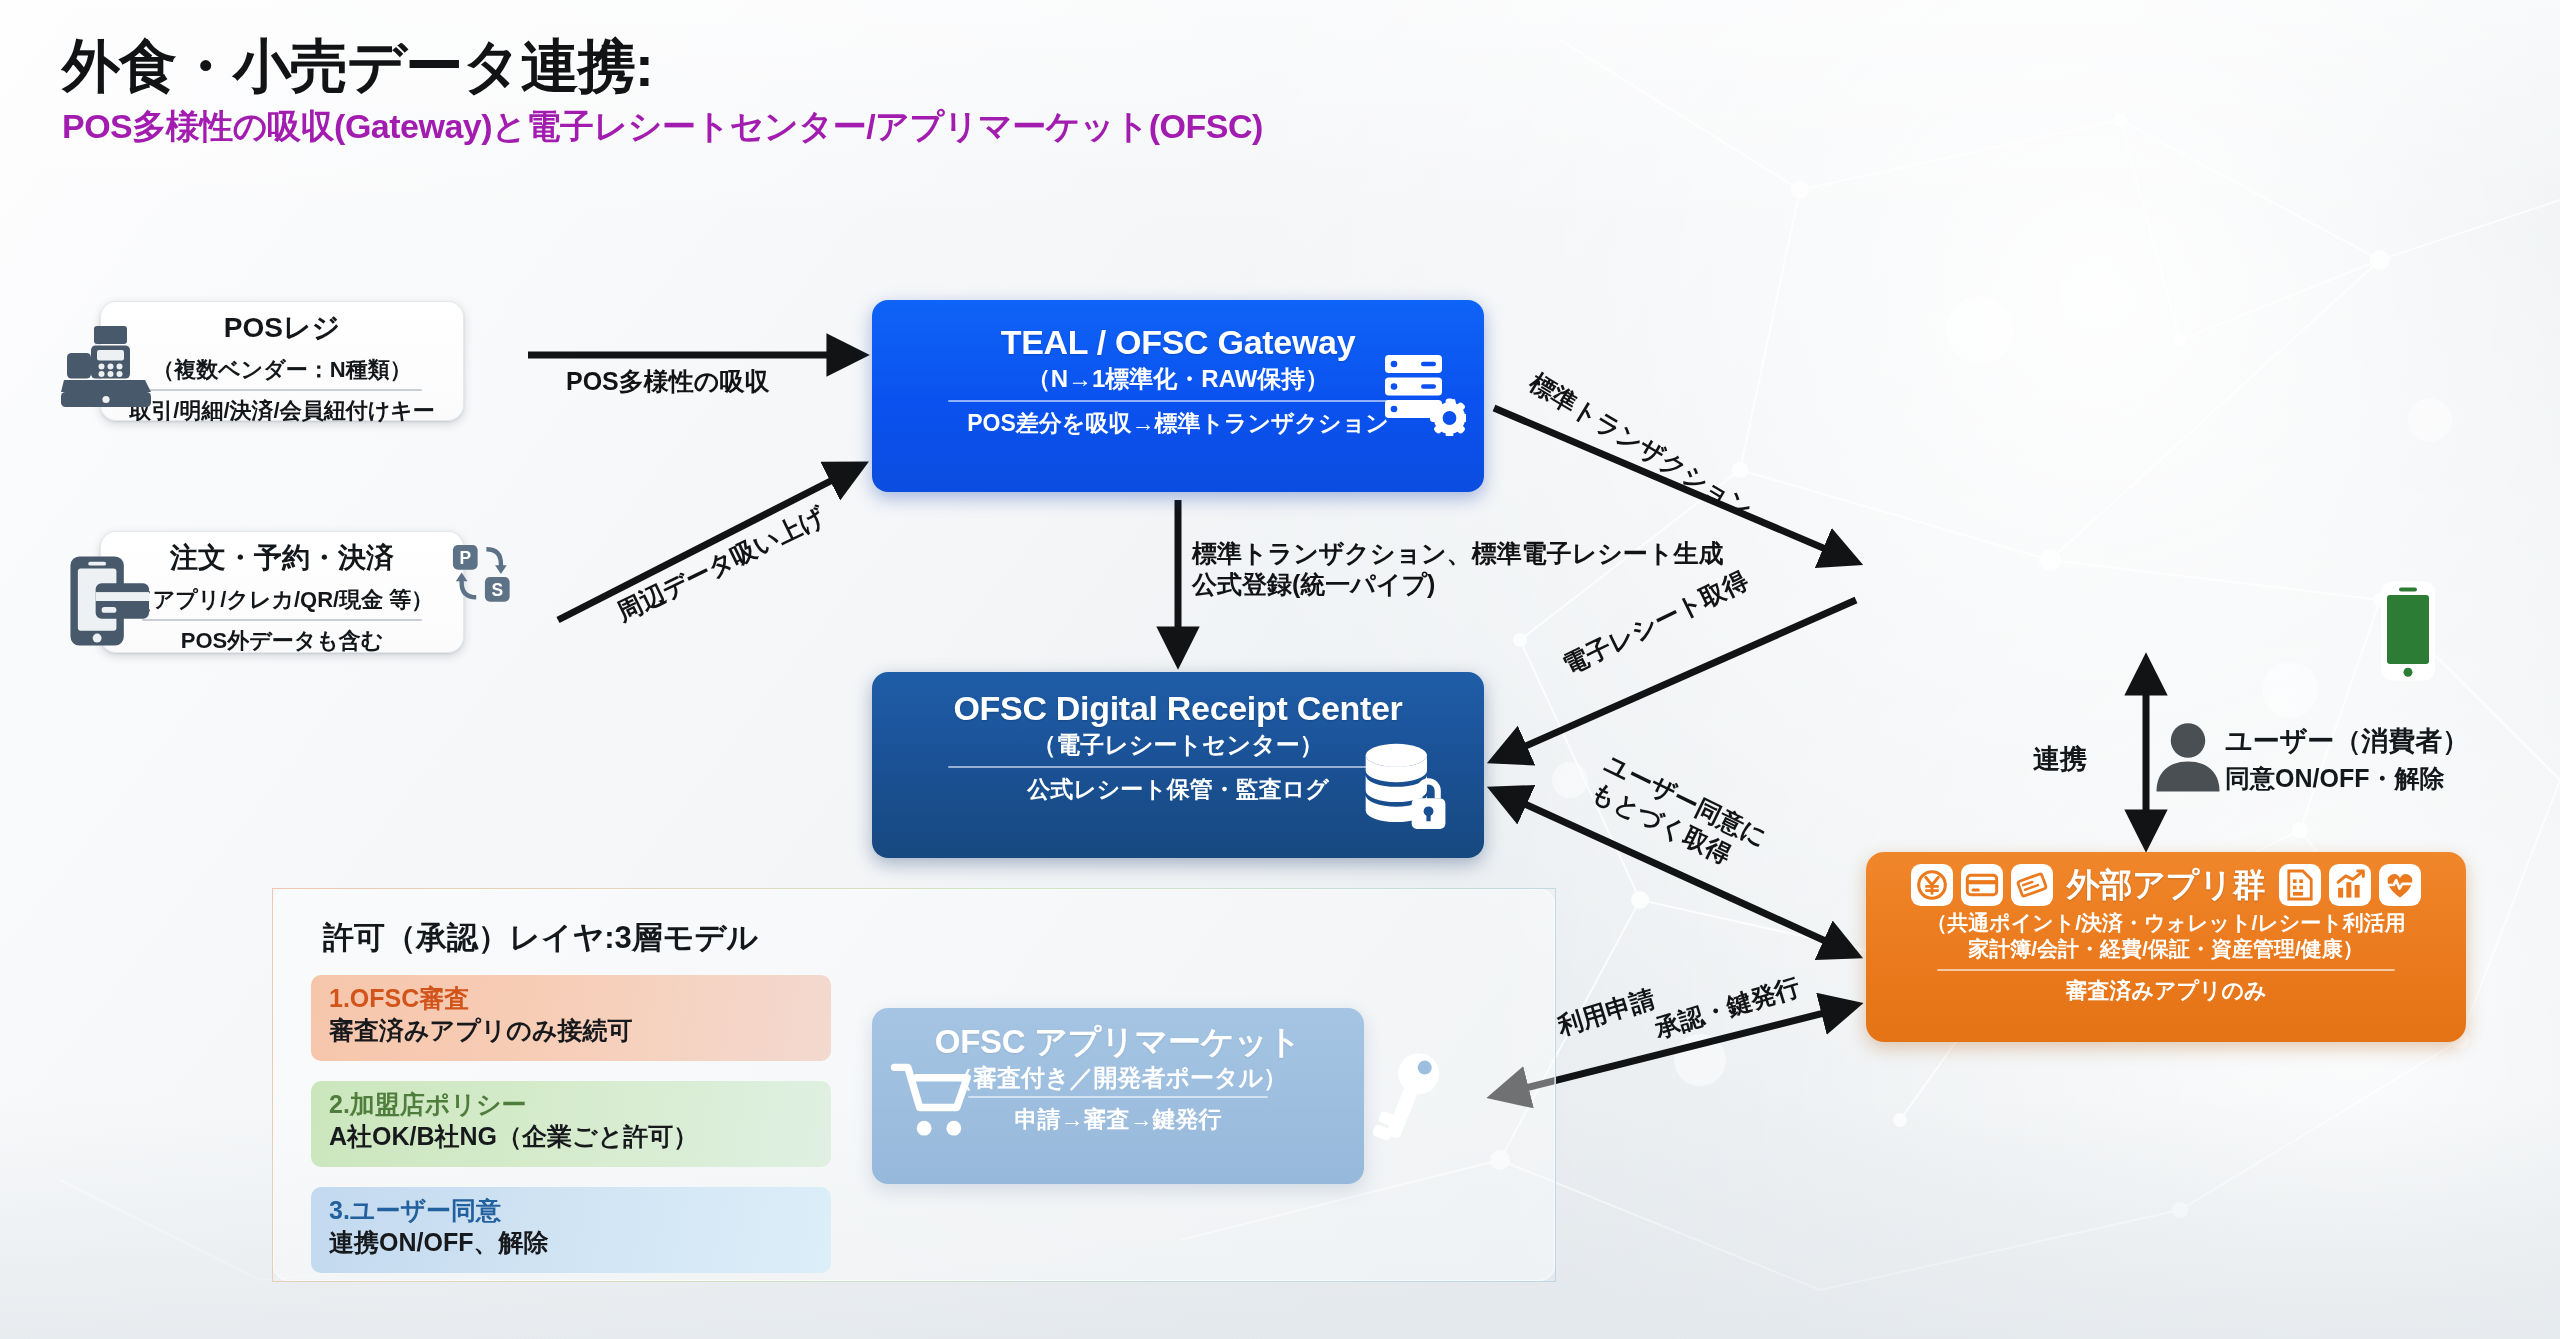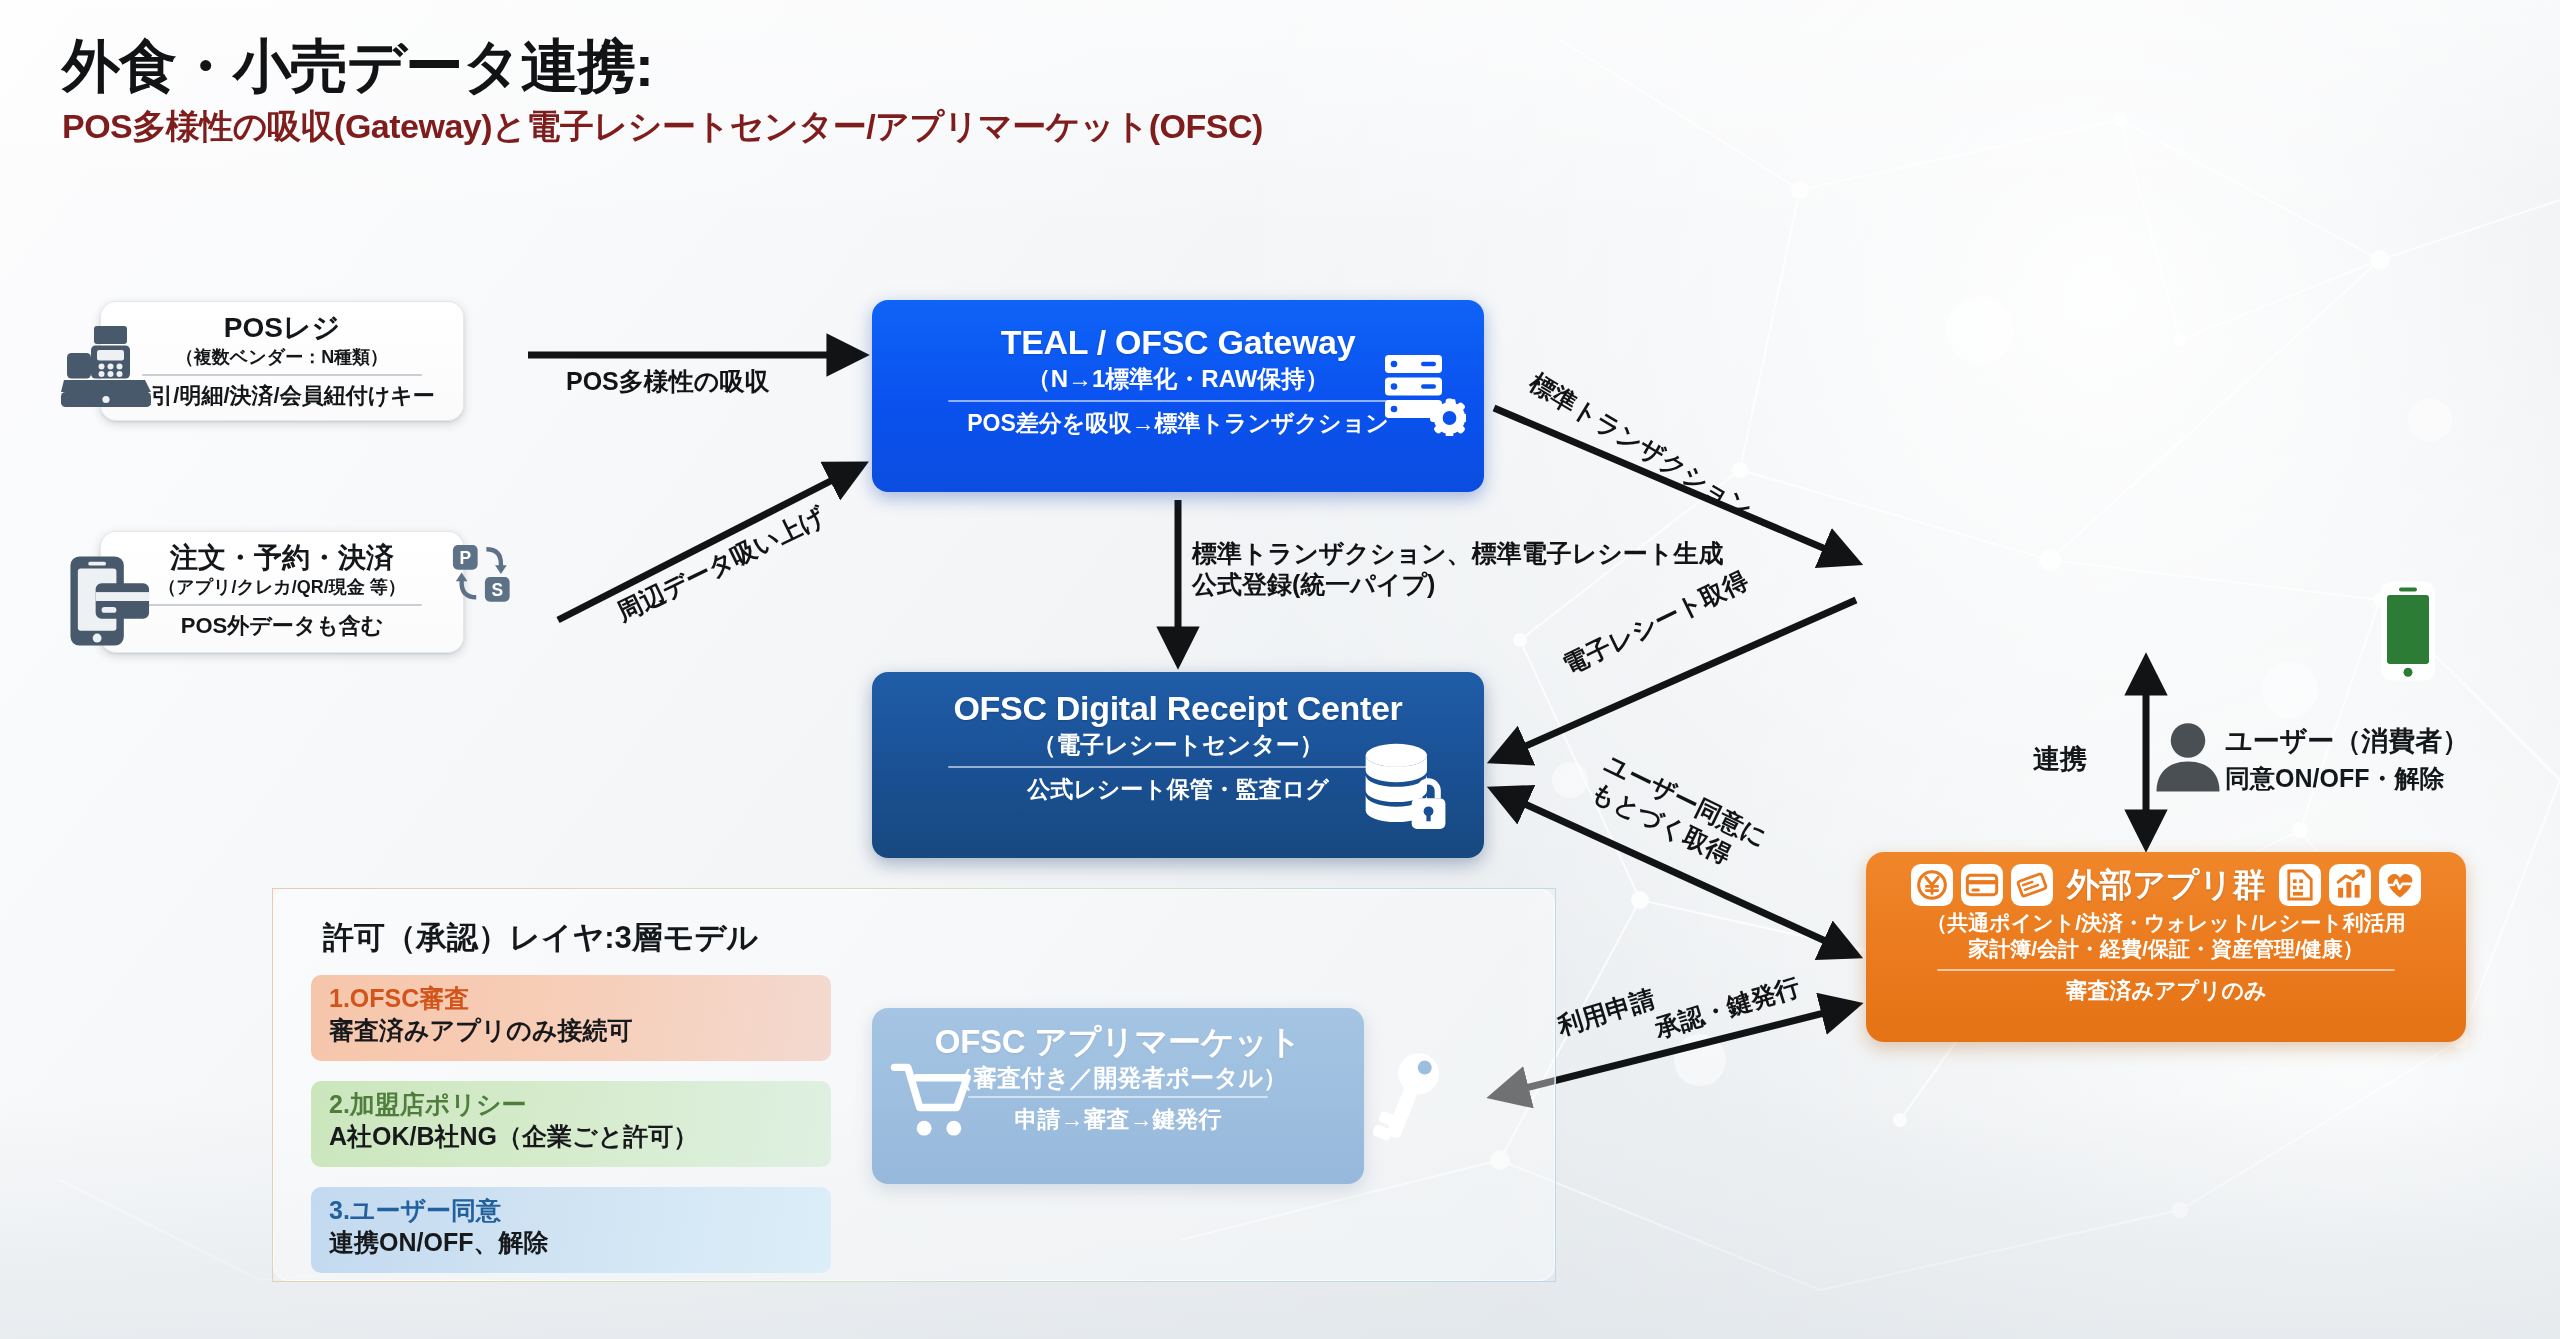--- a/index.html
+++ b/index.html
@@ -27,40 +27,40 @@
 
   
   .header{position:absolute;left:62px;top:34px;}
   .title{
     font-size:58px;font-weight:700;color:#111315;letter-spacing:-1px;
     line-height:1.1;white-space:nowrap;
     text-shadow:0 2px 2px rgba(255,255,255,.6);
   }
   .subtitle{
     margin-top:9px;
-    font-size:34px;font-weight:700;color:#7f1d1d;letter-spacing:-.5px;
+    font-size:34px;font-weight:700;color:#a21caf;letter-spacing:-.5px;
     line-height:1.15;white-space:nowrap;
   }
 
   
   .node{position:absolute;border-radius:16px;box-sizing:border-box;}
   .node .ttl{font-weight:700;line-height:1.1;white-space:nowrap;}
   .node .sub{font-weight:700;line-height:1.15;white-space:nowrap;}
   .node .rule{height:2px;margin:7px auto 0;border-radius:2px;}
   .node .foot{font-weight:700;line-height:1.15;white-space:nowrap;}
 
   
   .wcard{
     background:linear-gradient(180deg,#ffffff 0%,#fbfbfc 100%);
     box-shadow:0 3px 10px rgba(20,30,45,.16), 0 1px 2px rgba(20,30,45,.10);
     border:1px solid rgba(208,214,221,.55);
     text-align:center;color:#14171a;
   }
   .wcard .ttl{font-size:28px;}
-  .wcard .sub{font-size:18px;margin-top:3px;}
+  .wcard .sub{font-size:22px;margin-top:13px;}
   .wcard .rule{background:#c9ced4;width:84%;}
   .wcard .foot{font-size:22px;margin-top:7px;}
 
   #node-pos{left:100px;top:301px;width:364px;height:120px;padding:11px 14px 0;}
   #node-order{left:100px;top:531px;width:364px;height:122px;padding:11px 14px 0;}
 
   
   .ccard{text-align:center;color:#fff;}
   .ccard .ttl{font-size:34px;letter-spacing:-.3px;text-shadow:0 1px 2px rgba(0,0,0,.18);}
   .ccard .sub{font-size:24px;margin-top:4px;}

